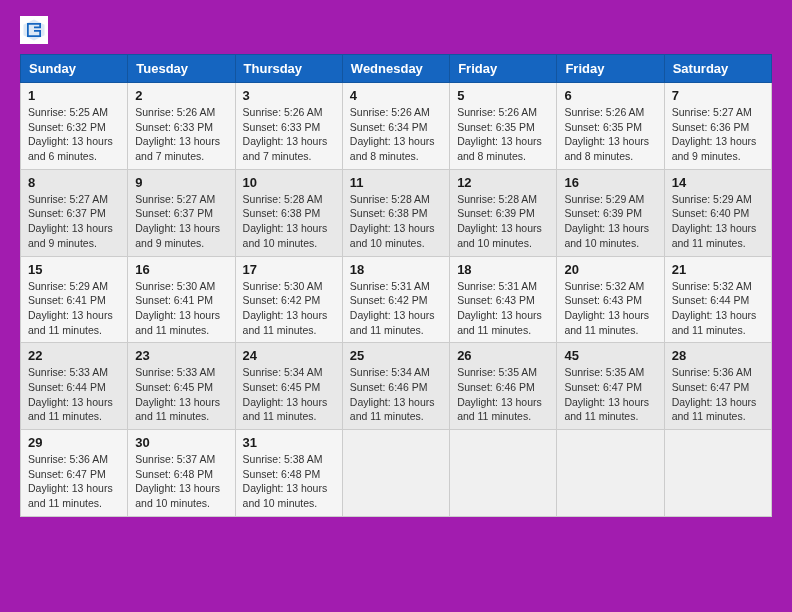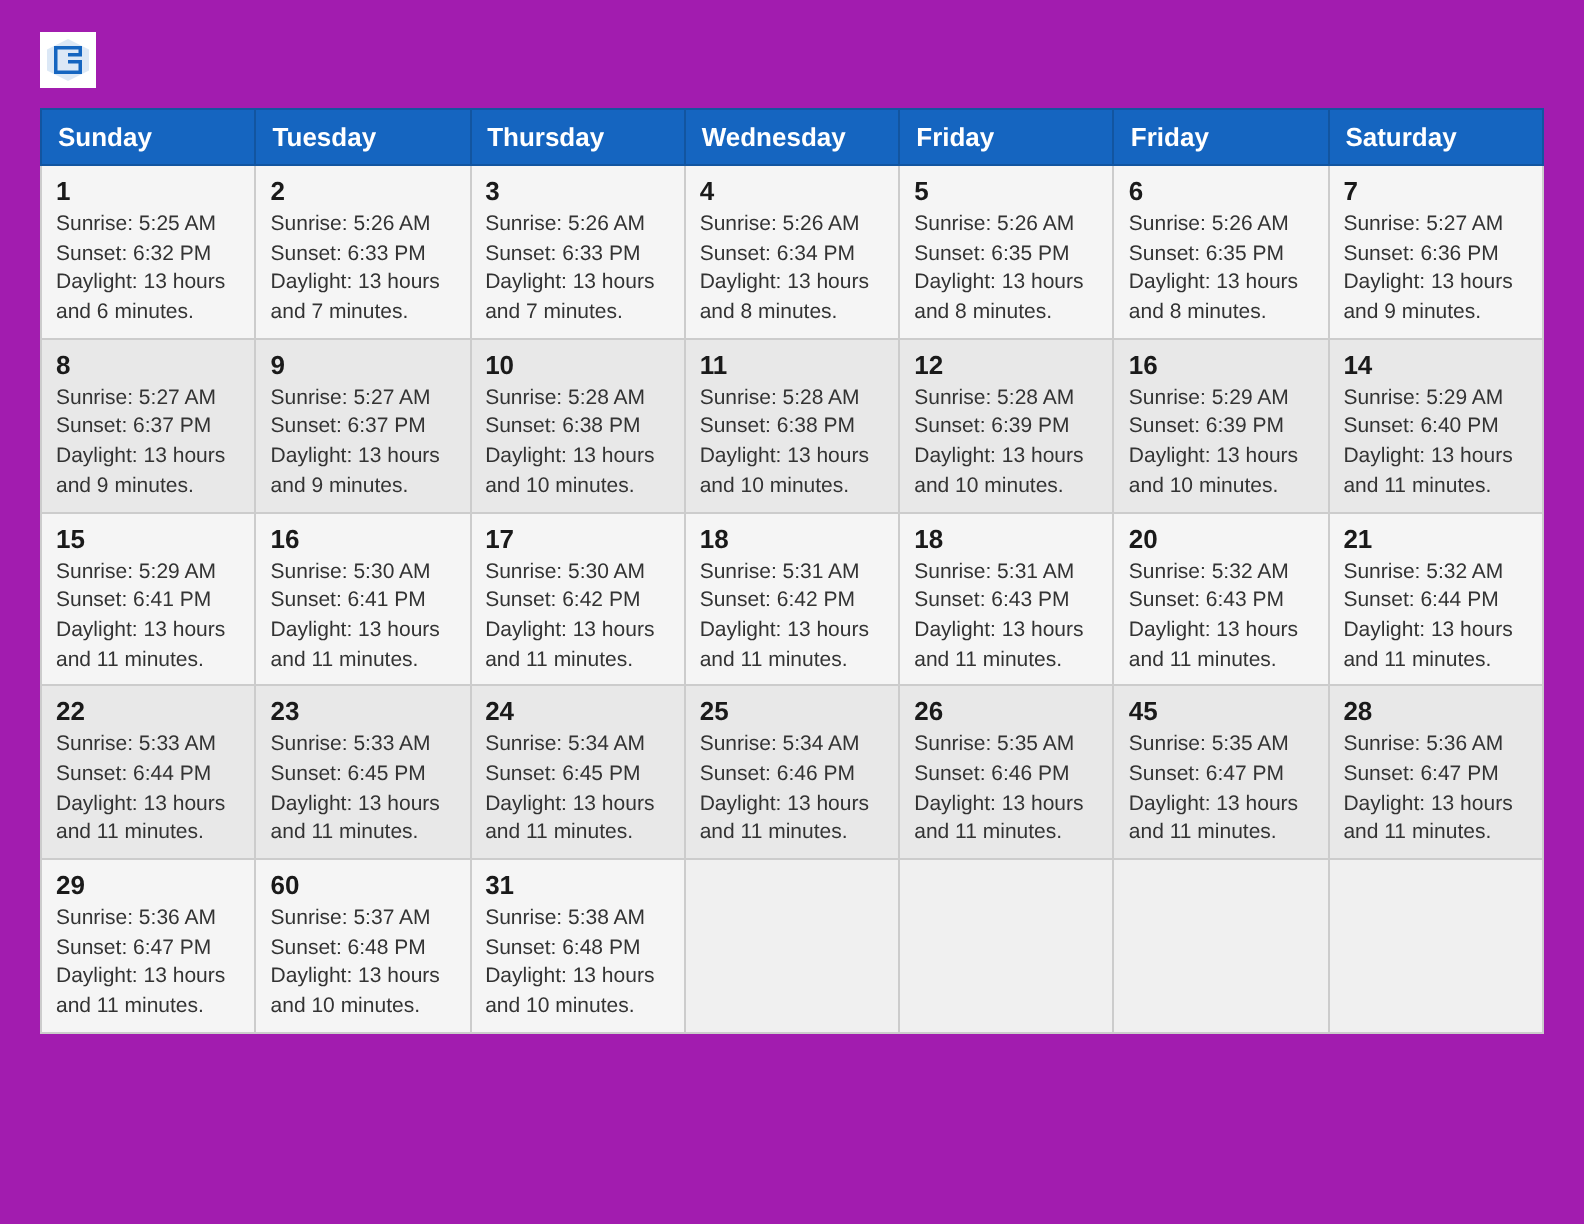--- a/index.html
+++ b/index.html
@@ -253,21 +253,21 @@
             <span class="day-number">28</span>
             <div class="day-info">Sunrise: 5:36 AM<br>Sunset: 6:47 PM<br>Daylight: 13 hours and 11 minutes.</div>
           </td>
         </tr>
         <tr>
           <td>
             <span class="day-number">29</span>
             <div class="day-info">Sunrise: 5:36 AM<br>Sunset: 6:47 PM<br>Daylight: 13 hours and 11 minutes.</div>
           </td>
           <td>
-            <span class="day-number">60</span>
+            <span class="day-number">30</span>
             <div class="day-info">Sunrise: 5:37 AM<br>Sunset: 6:48 PM<br>Daylight: 13 hours and 10 minutes.</div>
           </td>
           <td>
             <span class="day-number">31</span>
             <div class="day-info">Sunrise: 5:38 AM<br>Sunset: 6:48 PM<br>Daylight: 13 hours and 10 minutes.</div>
           </td>
           <td class="empty-cell"></td>
           <td class="empty-cell"></td>
           <td class="empty-cell"></td>
           <td class="empty-cell"></td>

